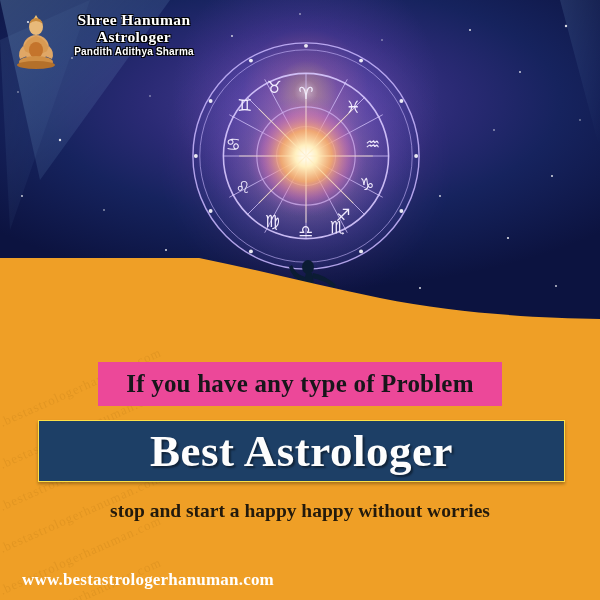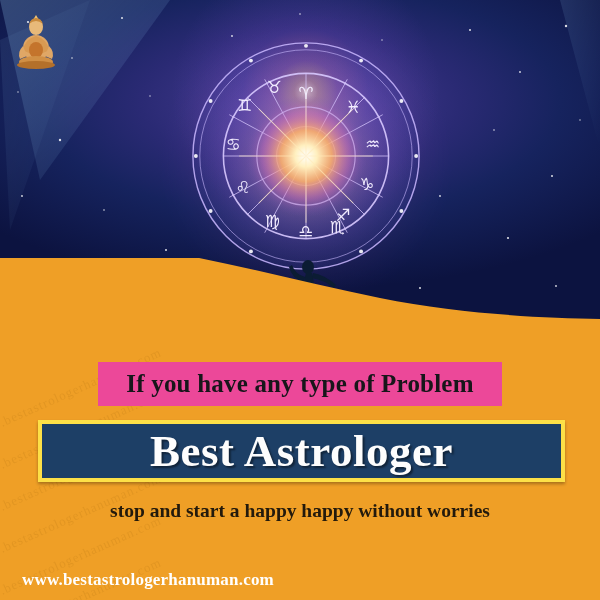--- a/index.html
+++ b/index.html
@@ -65,21 +65,21 @@
     background:#ec4899;display:flex;align-items:center;justify-content:center;
   }
   .headbox span{
     color:#17161a;font-size:25px;font-weight:bold;letter-spacing:.2px;
     font-family:"Liberation Serif",serif;
   }
 
   
   .banner{
     position:absolute;left:38px;top:420px;width:527px;height:62px;
-    background:#1d3f66;border:4px solid #fde047;
+    background:#1d3f66;border:1px solid #fde047;
     display:flex;align-items:center;justify-content:center;
     box-shadow:0 2px 3px rgba(0,0,0,.30);
   }
   .banner span{
     color:#fdfdfd;font-size:45px;font-weight:bold;letter-spacing:.5px;
     font-family:"Liberation Serif",serif;
     text-shadow:2px 2px 2px rgba(0,0,0,.45);
   }
 
   
@@ -267,20 +267,25 @@
         <path d="M17 12 q7 -6 14 0 q-2 -6 -7 -6 q-5 0 -7 6z" fill="#c98a3c"></path>
         <ellipse cx="24" cy="36" rx="13" ry="13" fill="#e0a766"></ellipse>
         <path d="M24 24 q-11 3 -13 14 q6 4 13 4 q7 0 13 -4 q-2 -11 -13 -14z" fill="#d99a52"></path>
         <ellipse cx="24" cy="38" rx="7" ry="8" fill="#c4742c"></ellipse>
         <path d="M11 34 q-6 6 -3 13 l7 -3 z" fill="#e0a766"></path>
         <path d="M37 34 q6 6 3 13 l-7 -3 z" fill="#e0a766"></path>
         <ellipse cx="24" cy="50" rx="17" ry="6" fill="#d08f45"></ellipse>
         <ellipse cx="24" cy="53" rx="19" ry="4" fill="#b4702a"></ellipse>
       </g>
     </svg>
+    <div class="logo-txt">
+      <div class="logo-l1">Shree Hanuman</div>
+      <div class="logo-l2">Astrologer</div>
+      <div class="logo-l3">Pandith Adithya Sharma</div>
+    </div>
   </div>
 
   <div class="headbox">
     <span>If you have any type of  Problem</span>
   </div>
 
   <div class="banner">
     <span>Best Astrologer</span>
   </div>
 

